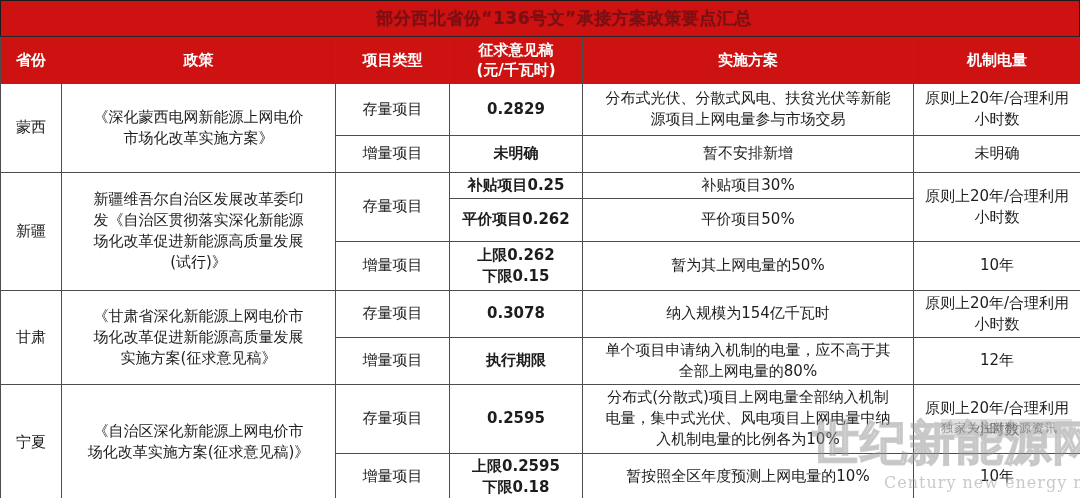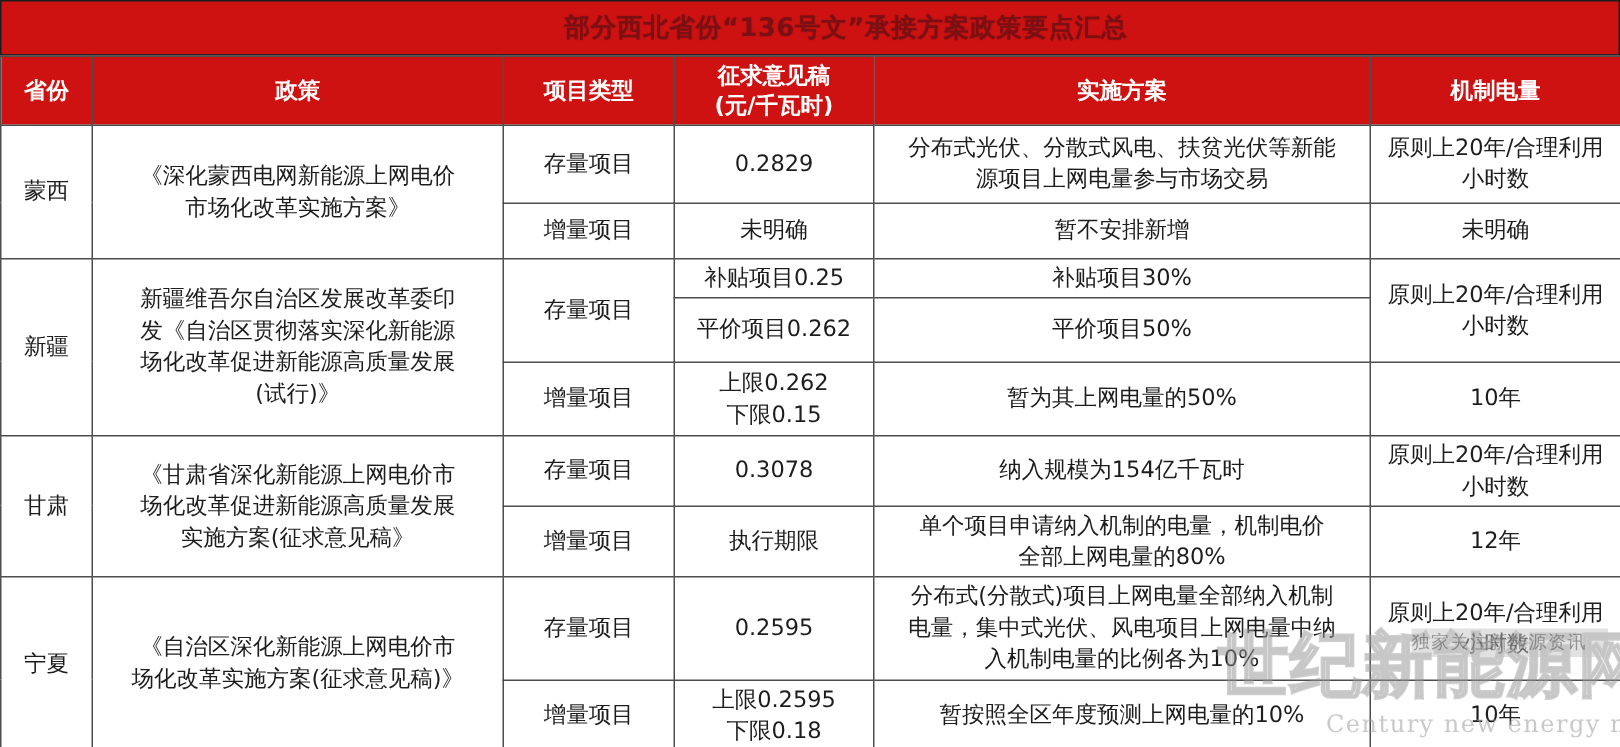--- a/index.html
+++ b/index.html
@@ -32,21 +32,21 @@
     white-space:pre-line;line-height:1.35;text-align:center;vertical-align:middle;
   }
   table.policy-table td{
     border:1px solid #4d4d4d;
     font-size:15px;color:#1d1d1d;line-height:1.4;
     text-align:center;vertical-align:middle;
     padding:2px 6px;white-space:pre-line;
     box-sizing:border-box;background:transparent;
   }
   td.policy-cell{font-size:15.5px;}
-  td.price-cell{font-size:15.5px;}
+  td.price-cell{font-size:15.5px;font-weight:bold;}
   
   .wm{pointer-events:none;}
   .wm-badge{
     position:absolute;left:941px;top:419px;width:131px;height:19px;
     background:rgba(195,195,195,0.50);
     color:rgba(85,85,85,0.55);
     font-size:12px;line-height:19px;text-align:left;letter-spacing:1px;
     overflow:hidden;white-space:nowrap;
   }
   .wm-cn{
@@ -142,21 +142,21 @@
 实施方案(征求意见稿》</td>
         <td>存量项目</td>
         <td class="price-cell">0.3078</td>
         <td>纳入规模为154亿千瓦时</td>
         <td>原则上20年/合理利用
 小时数</td>
       </tr>
       <tr style="height:44px">
         <td>增量项目</td>
         <td class="price-cell">执行期限</td>
-        <td>单个项目申请纳入机制的电量，机制电价
+        <td>单个项目申请纳入机制的电量，应不高于其
 全部上网电量的80%</td>
         <td>12年</td>
       </tr>
 
       <tr style="height:69px">
         <td rowspan="2" class="province-cell">宁夏</td>
         <td rowspan="2" class="policy-cell">《自治区深化新能源上网电价市
 场化改革实施方案(征求意见稿)》</td>
         <td>存量项目</td>
         <td class="price-cell">0.2595</td>

